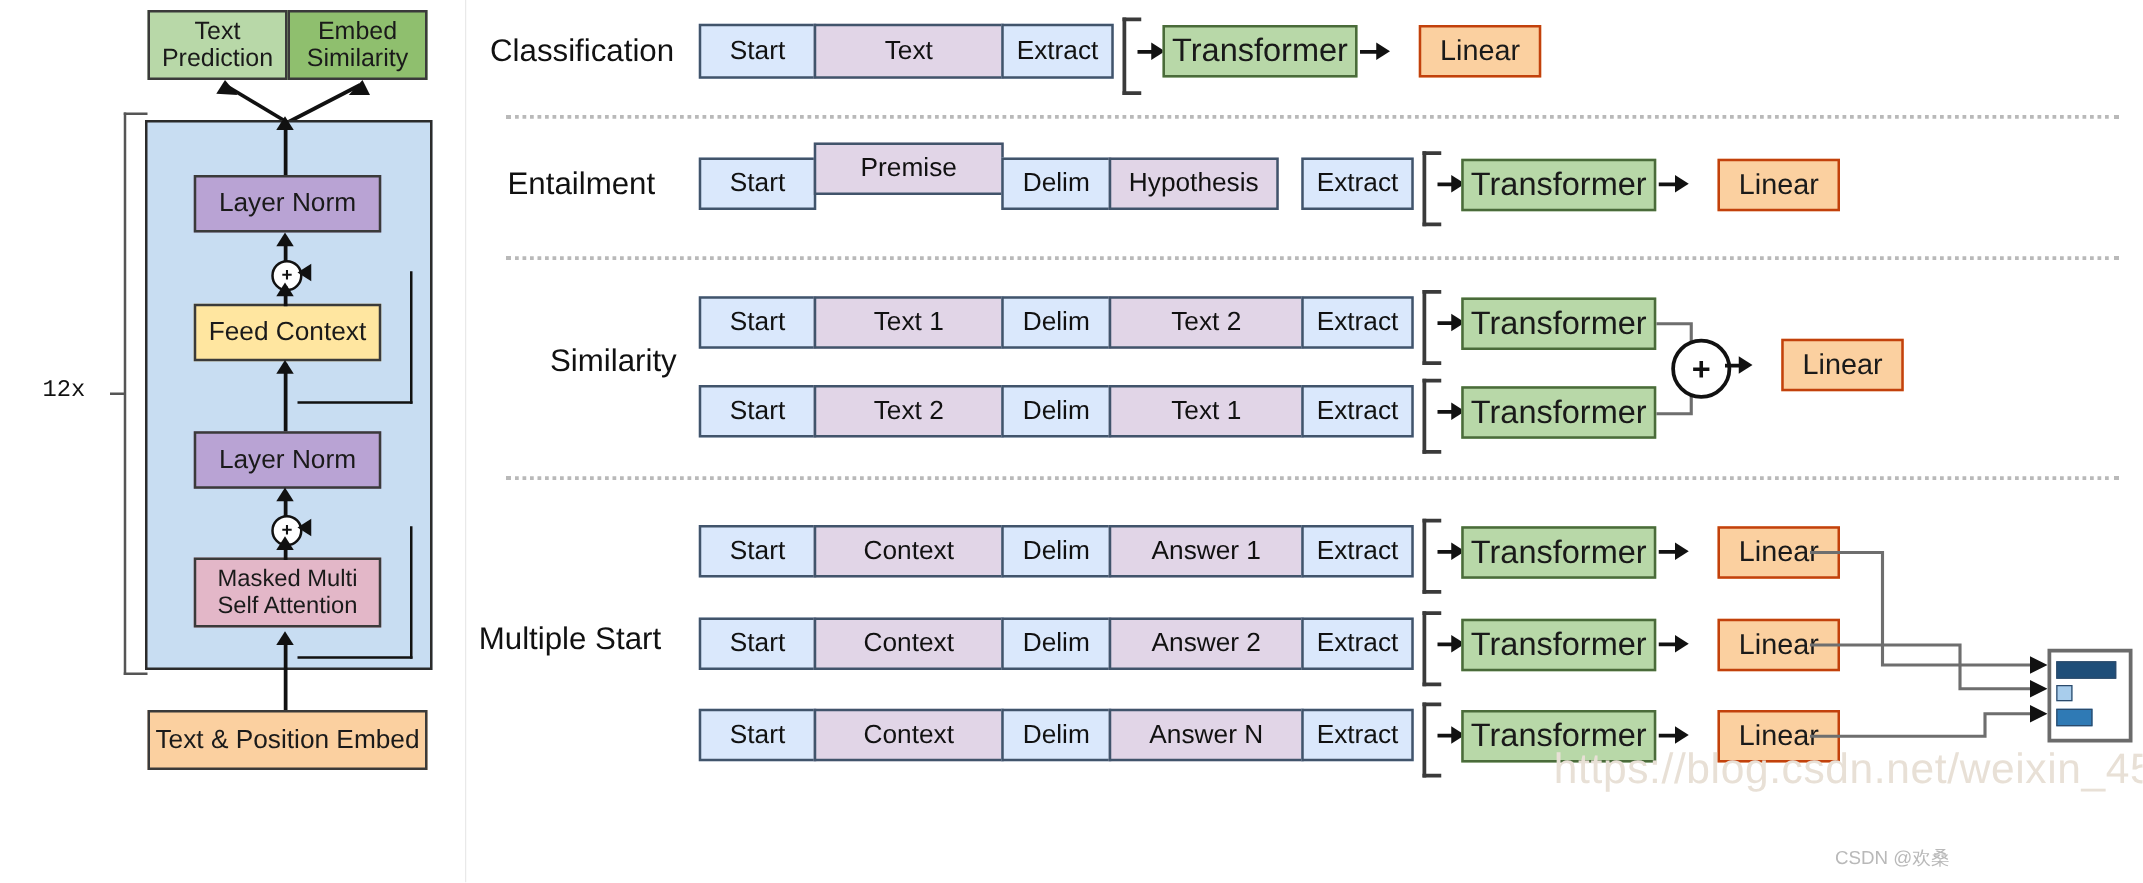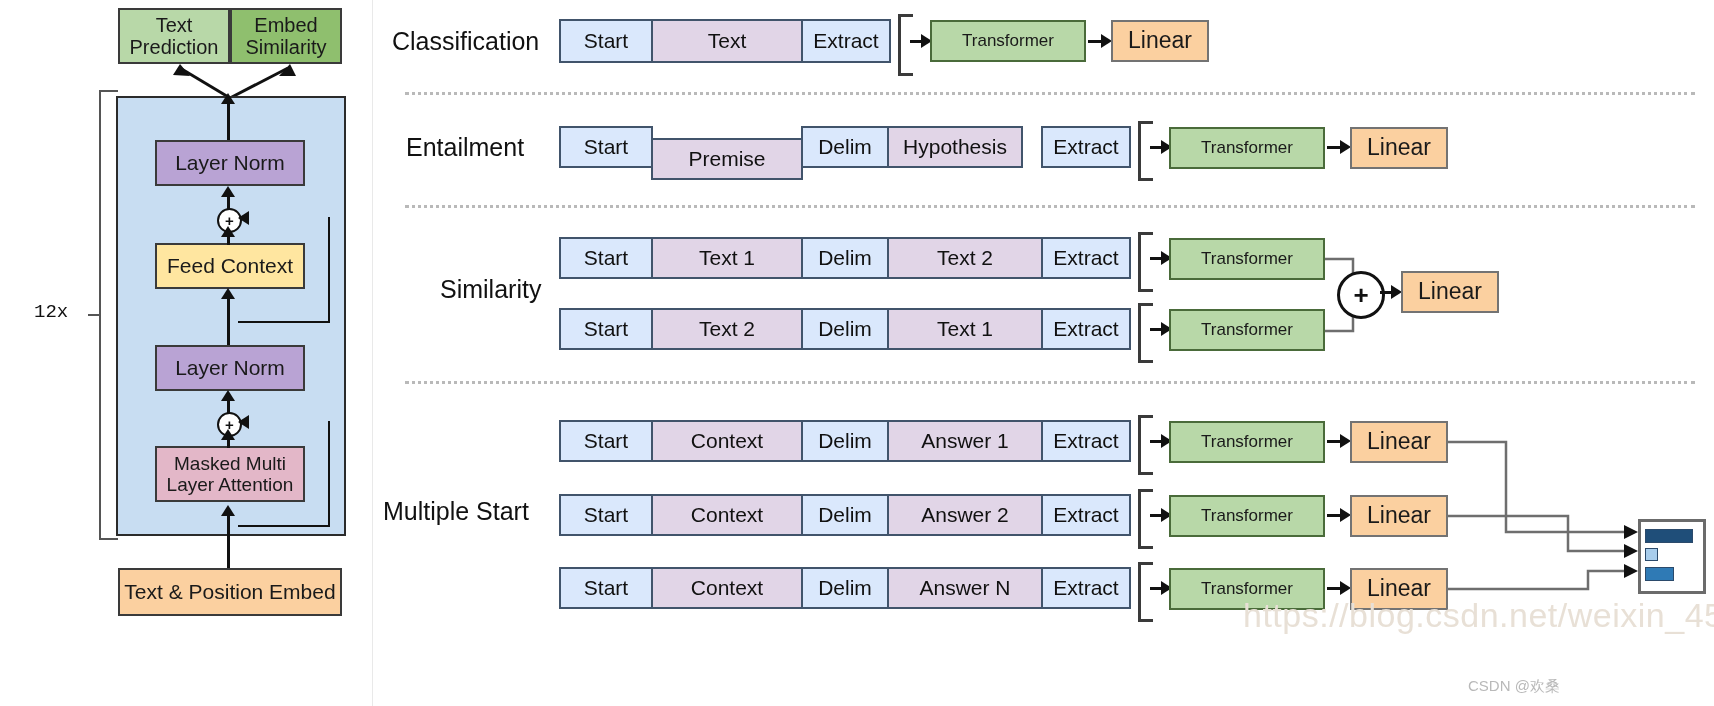--- a/index.html
+++ b/index.html
@@ -24,22 +24,22 @@
   .c-yellow {background:#ffe6a0;}
   .c-pink   {background:#e3b7c8;}
   .c-violet {background:#b9a3d4;}
 
   
   #leftpanel{position:absolute;left:116px;top:96px;width:226px;height:436px;
              background:#c8ddf2;border:2px solid #2b2b2b;}
 
   .tok{border:2px solid #41546b;font-size:21px;color:#111;}
 
-  .trbox{border:2px solid #4a6b3a;font-size:17px;}
-  .linbox{border:2px solid #737373;font-size:23px;}
+  .trbox{border:2px solid #4a6b3a;font-size:26px;}
+  .linbox{border:2px solid #c2410c;font-size:23px;margin-left:24px;}
 
   
   .brk{position:absolute;border-left:3px solid #3a3a3a;
        border-top:3px solid #3a3a3a;border-bottom:3px solid #3a3a3a;
        width:12px;}
 
   
   .divider{position:absolute;height:0;border-top:3px dotted #b9b9b9;}
 
   
@@ -131,21 +131,21 @@
 <div class="ar-sh-v" style="left:227px;top:400px;height:22px;"></div>
 <div class="ar-hd-u" style="left:221px;top:390px;"></div>
 
 <div class="plus-sm" style="left:217px;top:412px;width:21px;height:21px;">+</div>
 
 <div class="loop" style="left:238px;top:421px;width:90px;height:104px;border-top:none;"></div>
 <div class="ar-hd-r" style="left:238px;top:415px;transform:rotate(180deg);"></div>
 
 <div class="box c-pink" style="left:155px;top:446px;width:150px;height:56px;flex-direction:column;font-size:19px;">
   <span>Masked Multi</span>
-  <span>Layer Attention</span>
+  <span>Self Attention</span>
 </div>
 <div class="ar-sh-v" style="left:227px;top:433px;height:15px;"></div>
 <div class="ar-hd-u" style="left:221px;top:429px;"></div>
 
 <div class="ar-sh-v" style="left:227px;top:512px;height:56px;"></div>
 <div class="ar-hd-u" style="left:221px;top:505px;"></div>
 
 <div class="box c-orange" style="left:118px;top:568px;width:224px;height:48px;font-size:21px;">Text &amp; Position Embed</div>
 
 <div class="abs" style="left:372px;top:0;width:1px;height:706px;background:#e9e9e9;"></div>
@@ -168,21 +168,21 @@
 <div class="box trbox c-green" style="left:930px;top:20px;width:156px;height:42px;">Transformer</div>
 
 <div class="ar-sh" style="left:1088px;top:40px;width:16px;"></div>
 <div class="ar-hd-r" style="left:1101px;top:34px;"></div>
 
 <div class="box linbox c-orange" style="left:1111px;top:20px;width:98px;height:42px;">Linear</div>
 
 <div class="lbl rowlabel" style="left:406px;top:133px;height:28px;">Entailment</div>
 
 <div class="box tok c-blue" style="left:559px;top:126px;width:94px;height:42px;">Start</div>
-<div class="box tok c-purple" style="left:651px;top:138px;width:152px;height:42px;">Premise</div>
+<div class="box tok c-purple" style="left:651px;top:114px;width:152px;height:42px;">Premise</div>
 <div class="box tok c-blue" style="left:801px;top:126px;width:88px;height:42px;">Delim</div>
 <div class="box tok c-purple" style="left:887px;top:126px;width:136px;height:42px;">Hypothesis</div>
 <div class="box tok c-blue" style="left:1041px;top:126px;width:90px;height:42px;">Extract</div>
 
 <div class="brk" style="left:1138px;top:121px;height:54px;"></div>
 
 <div class="ar-sh" style="left:1150px;top:146px;width:14px;"></div>
 <div class="ar-hd-r" style="left:1161px;top:140px;"></div>
 
 <div class="box trbox c-green" style="left:1169px;top:127px;width:156px;height:42px;">Transformer</div>

